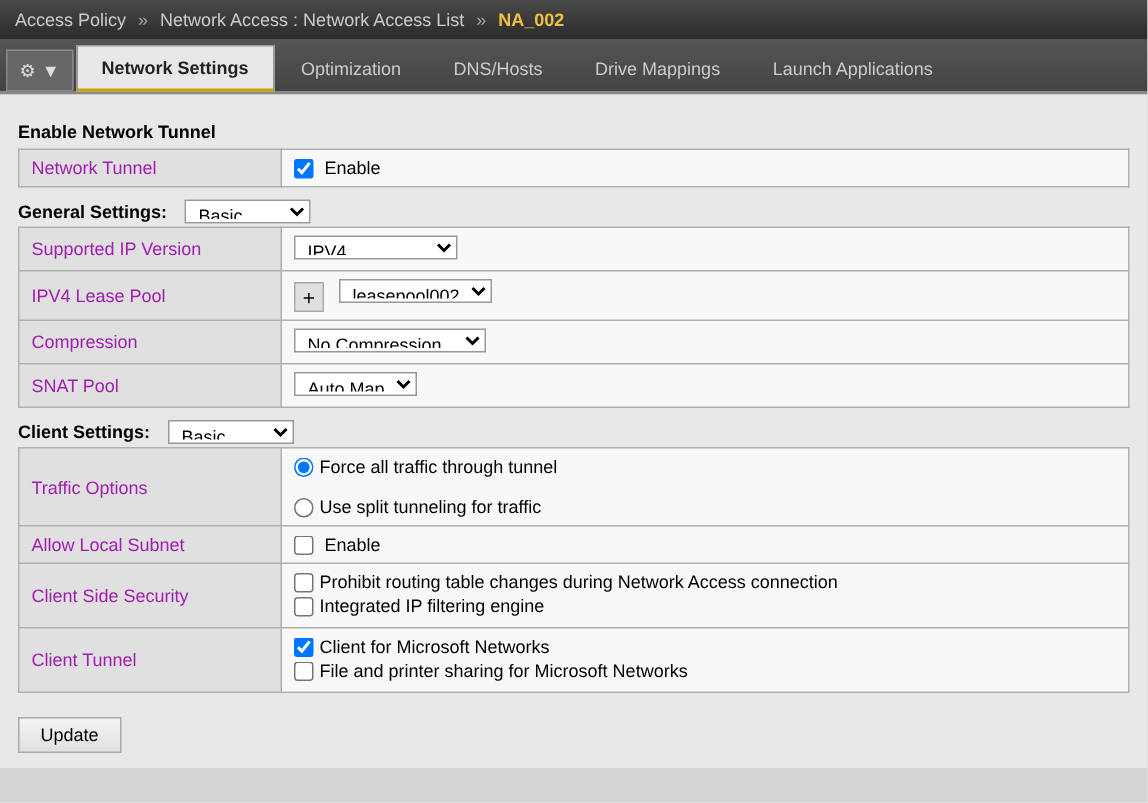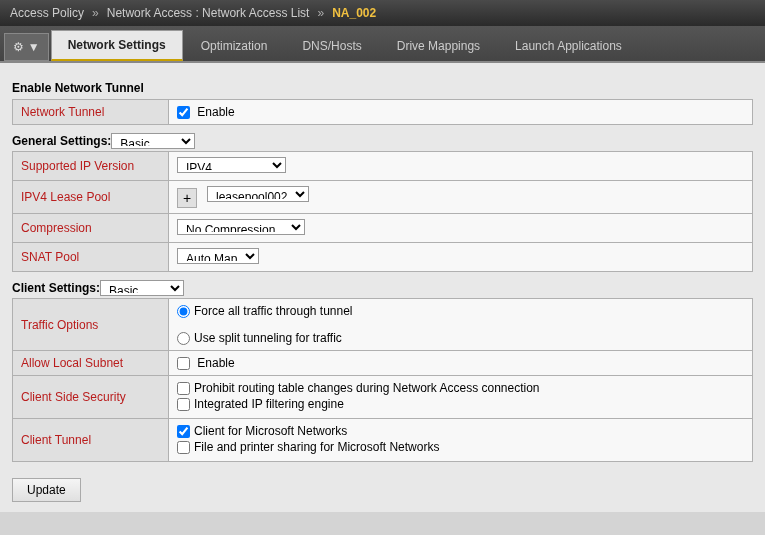--- a/index.html
+++ b/index.html
@@ -85,33 +85,33 @@
       margin-bottom: 6px;
     }
     .settings-table td {
       border: 1px solid #b0b0b0;
       padding: 5px 8px;
       vertical-align: middle;
       background: #f0f0f0;
     }
     .settings-table td.label-cell {
       background: #e0e0e0;
-      width: 156px;
+      width: 175px;
       font-weight: normal;
-      color: #b91c1c;
+      color: #a21caf;
     }
     .settings-table td.value-cell {
       background: #f8f8f8;
     }
 
     
     .settings-section-row {
       display: flex;
       align-items: center;
-      gap: 0;
+      gap: 12px;
       margin: 8px 0 2px 0;
       font-weight: bold;
     }
 
     
     select {
       font-size: 12px;
       padding: 2px 4px;
       border: 1px solid #999;
       background: #fff;

